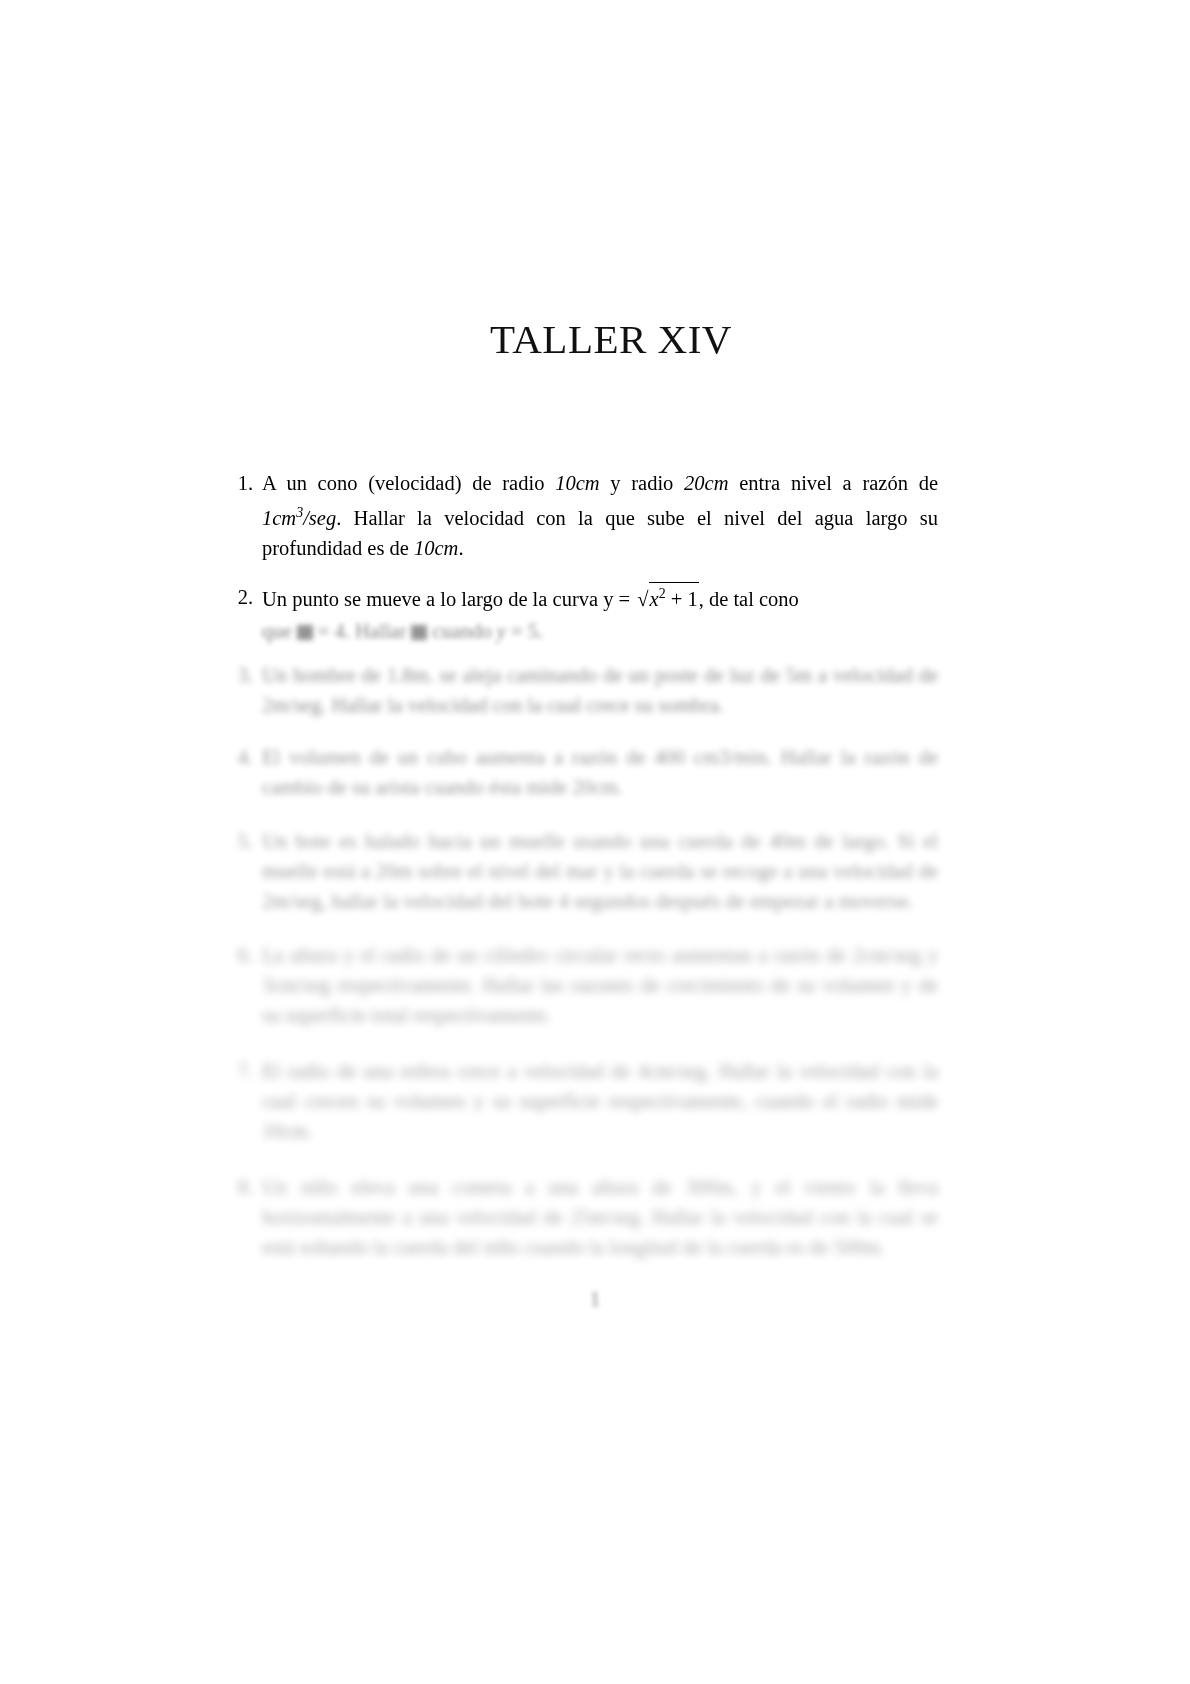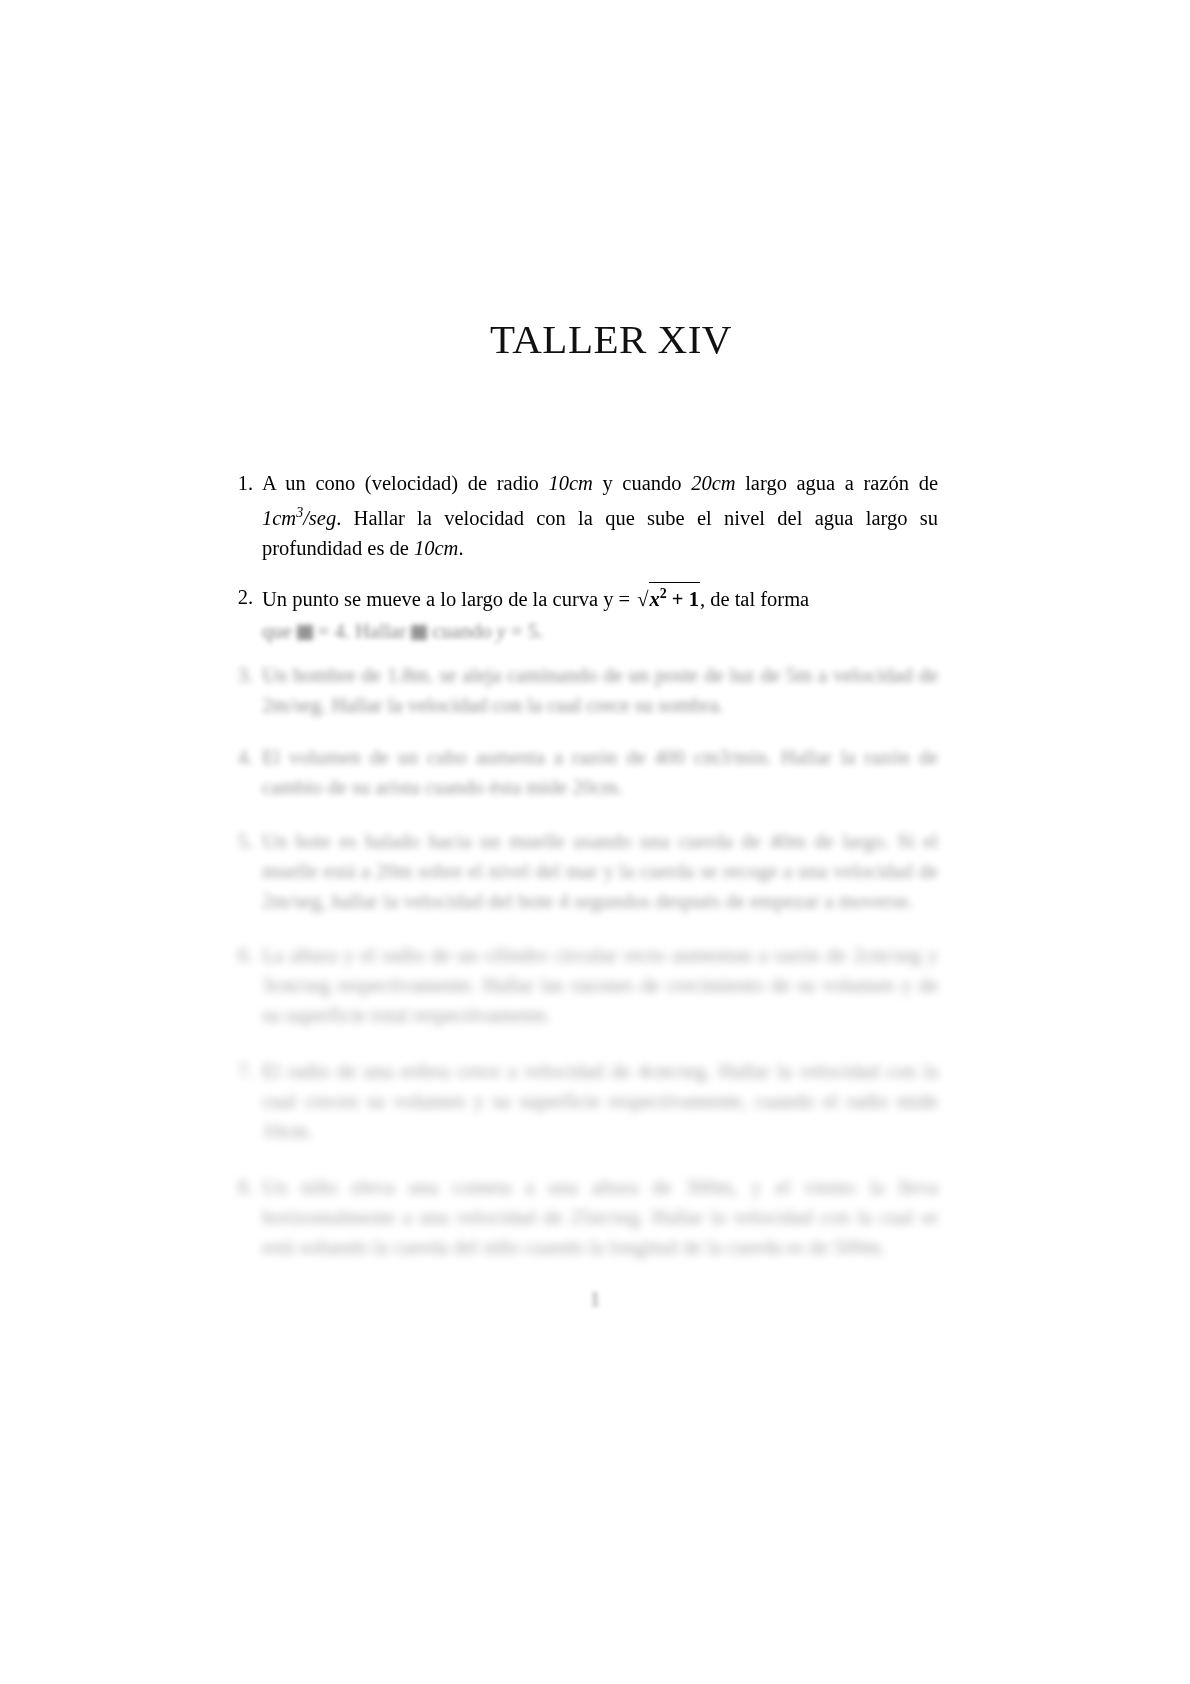--- a/index.html
+++ b/index.html
@@ -52,21 +52,20 @@
     font-size: 20.5px;
     line-height: 30px;
     text-align: justify;
     text-justify: inter-word;
   }
   i.v { font-style: italic; }
   .sq {
     display: inline-block;
     position: relative;
     padding-left: 2px;
-    font-weight: bold;
   }
   .sqrt-sym {
     font-size: 20.5px;
   }
   .overline {
     border-top: 1px solid #000;
     padding: 0 1px;
     display: inline-block;
     line-height: 22px;
   }
@@ -101,28 +100,28 @@
 
 <div class="page">
 
   <div class="doc-title">TALLER XIV</div>
 
   <div class="body-block">
 
     <div class="item">
       <div class="item-num">1.</div>
       <div class="item-text">
-        <span>A un cono (velocidad) de radio </span><i class="v">10<i>cm</i></i><span> y cuando </span><i class="v">20<i>cm</i></i><span> largo agua a razón de </span><i class="v">1<i>cm</i><sup>3</sup>/<i>seg</i></i><span>. Hallar la velocidad con la que sube el nivel del agua largo su profundidad es de </span><i class="v">10<i>cm</i></i><span>.</span>
+        <span>A un cono (velocidad) de radio </span><i class="v">10<i>cm</i></i><span> y radio </span><i class="v">20<i>cm</i></i><span> entra nivel a razón de </span><i class="v">1<i>cm</i><sup>3</sup>/<i>seg</i></i><span>. Hallar la velocidad con la que sube el nivel del agua largo su profundidad es de </span><i class="v">10<i>cm</i></i><span>.</span>
       </div>
     </div>
 
     <div class="item" style="margin-bottom:14px;">
       <div class="item-num">2.</div>
       <div class="item-text">
-        <span>Un punto se mueve a lo largo de la curva y = </span><span class="sq"><span class="sqrt-sym">√</span><span class="overline"><i class="v">x</i><sup>2</sup> + 1</span></span><span>, de tal forma</span>
+        <span>Un punto se mueve a lo largo de la curva y = </span><span class="sq"><span class="sqrt-sym">√</span><span class="overline"><i class="v">x</i><sup>2</sup> + 1</span></span><span>, de tal cono</span>
         <div class="blur3" style="margin-top:2px;">
           que <span class="blk"></span> = 4. Hallar <span class="blk"></span> cuando <i>y</i> = 5.
         </div>
       </div>
     </div>
 
     <div class="item blur4" style="margin-bottom:22px;">
       <div class="item-num">3.</div>
       <div class="item-text">Un hombre de 1.8m. se aleja caminando de un poste de luz de 5m a velocidad de 2m/seg. Hallar la velocidad con la cual crece su sombra.</div>
     </div>

